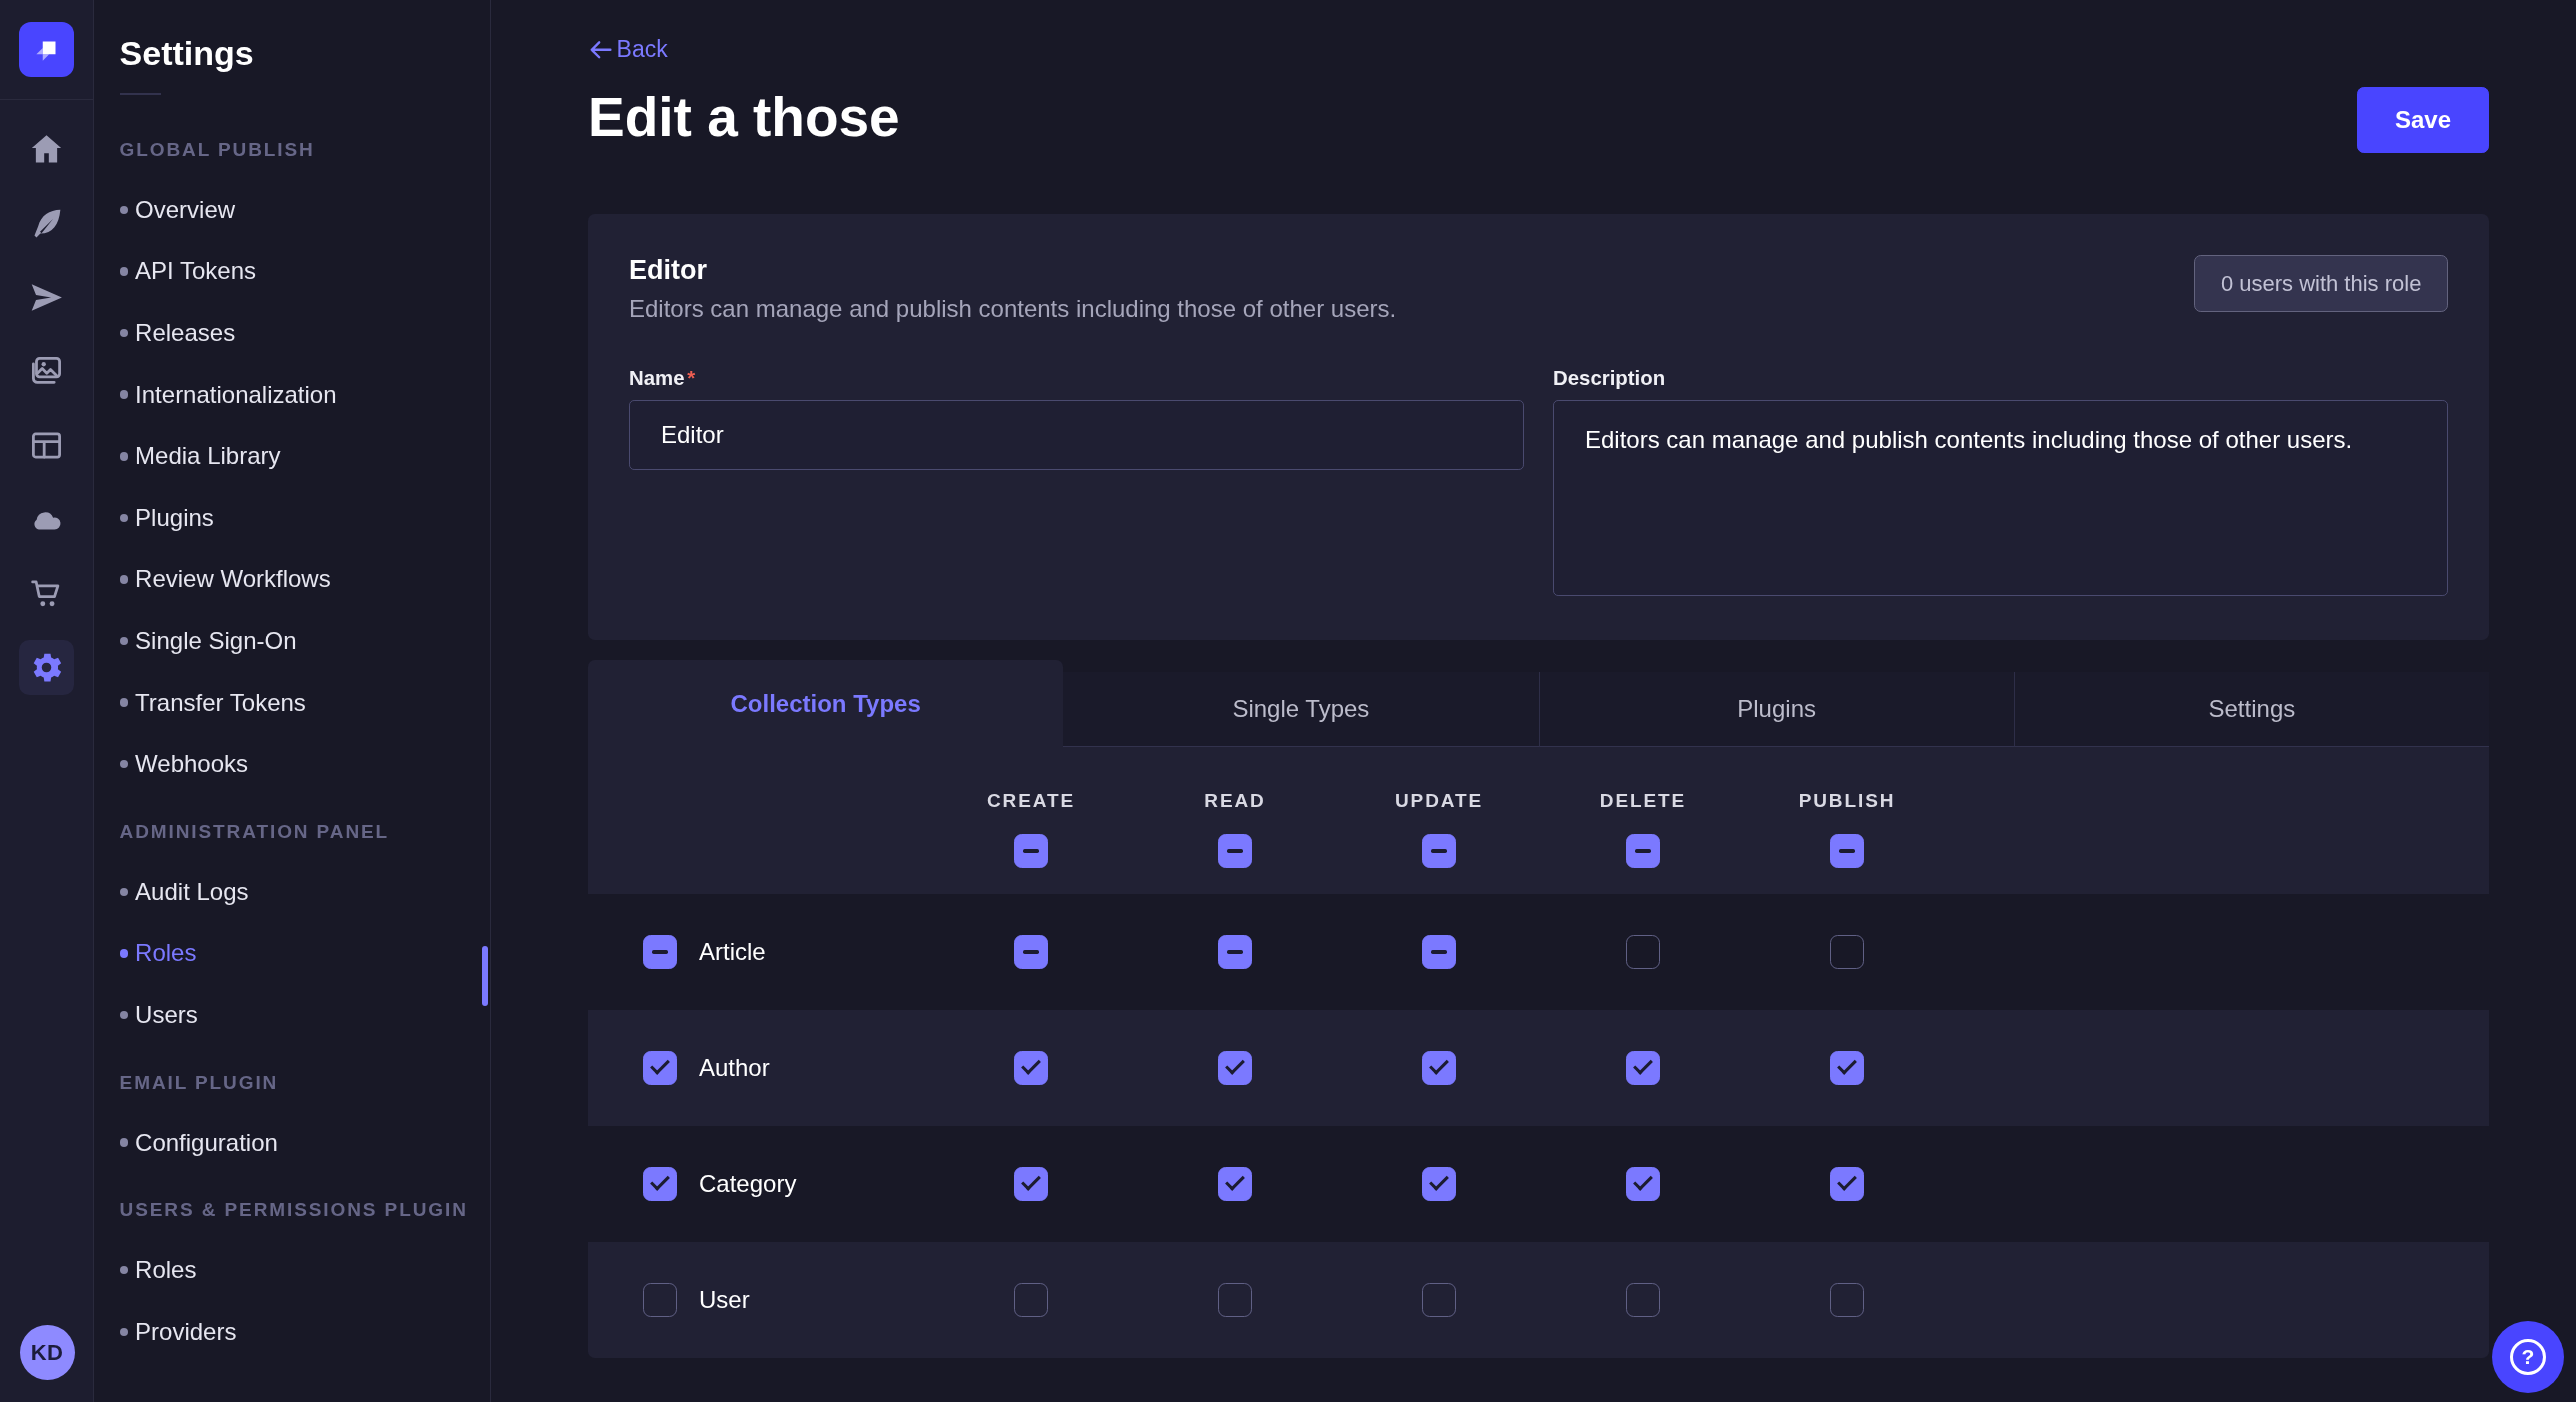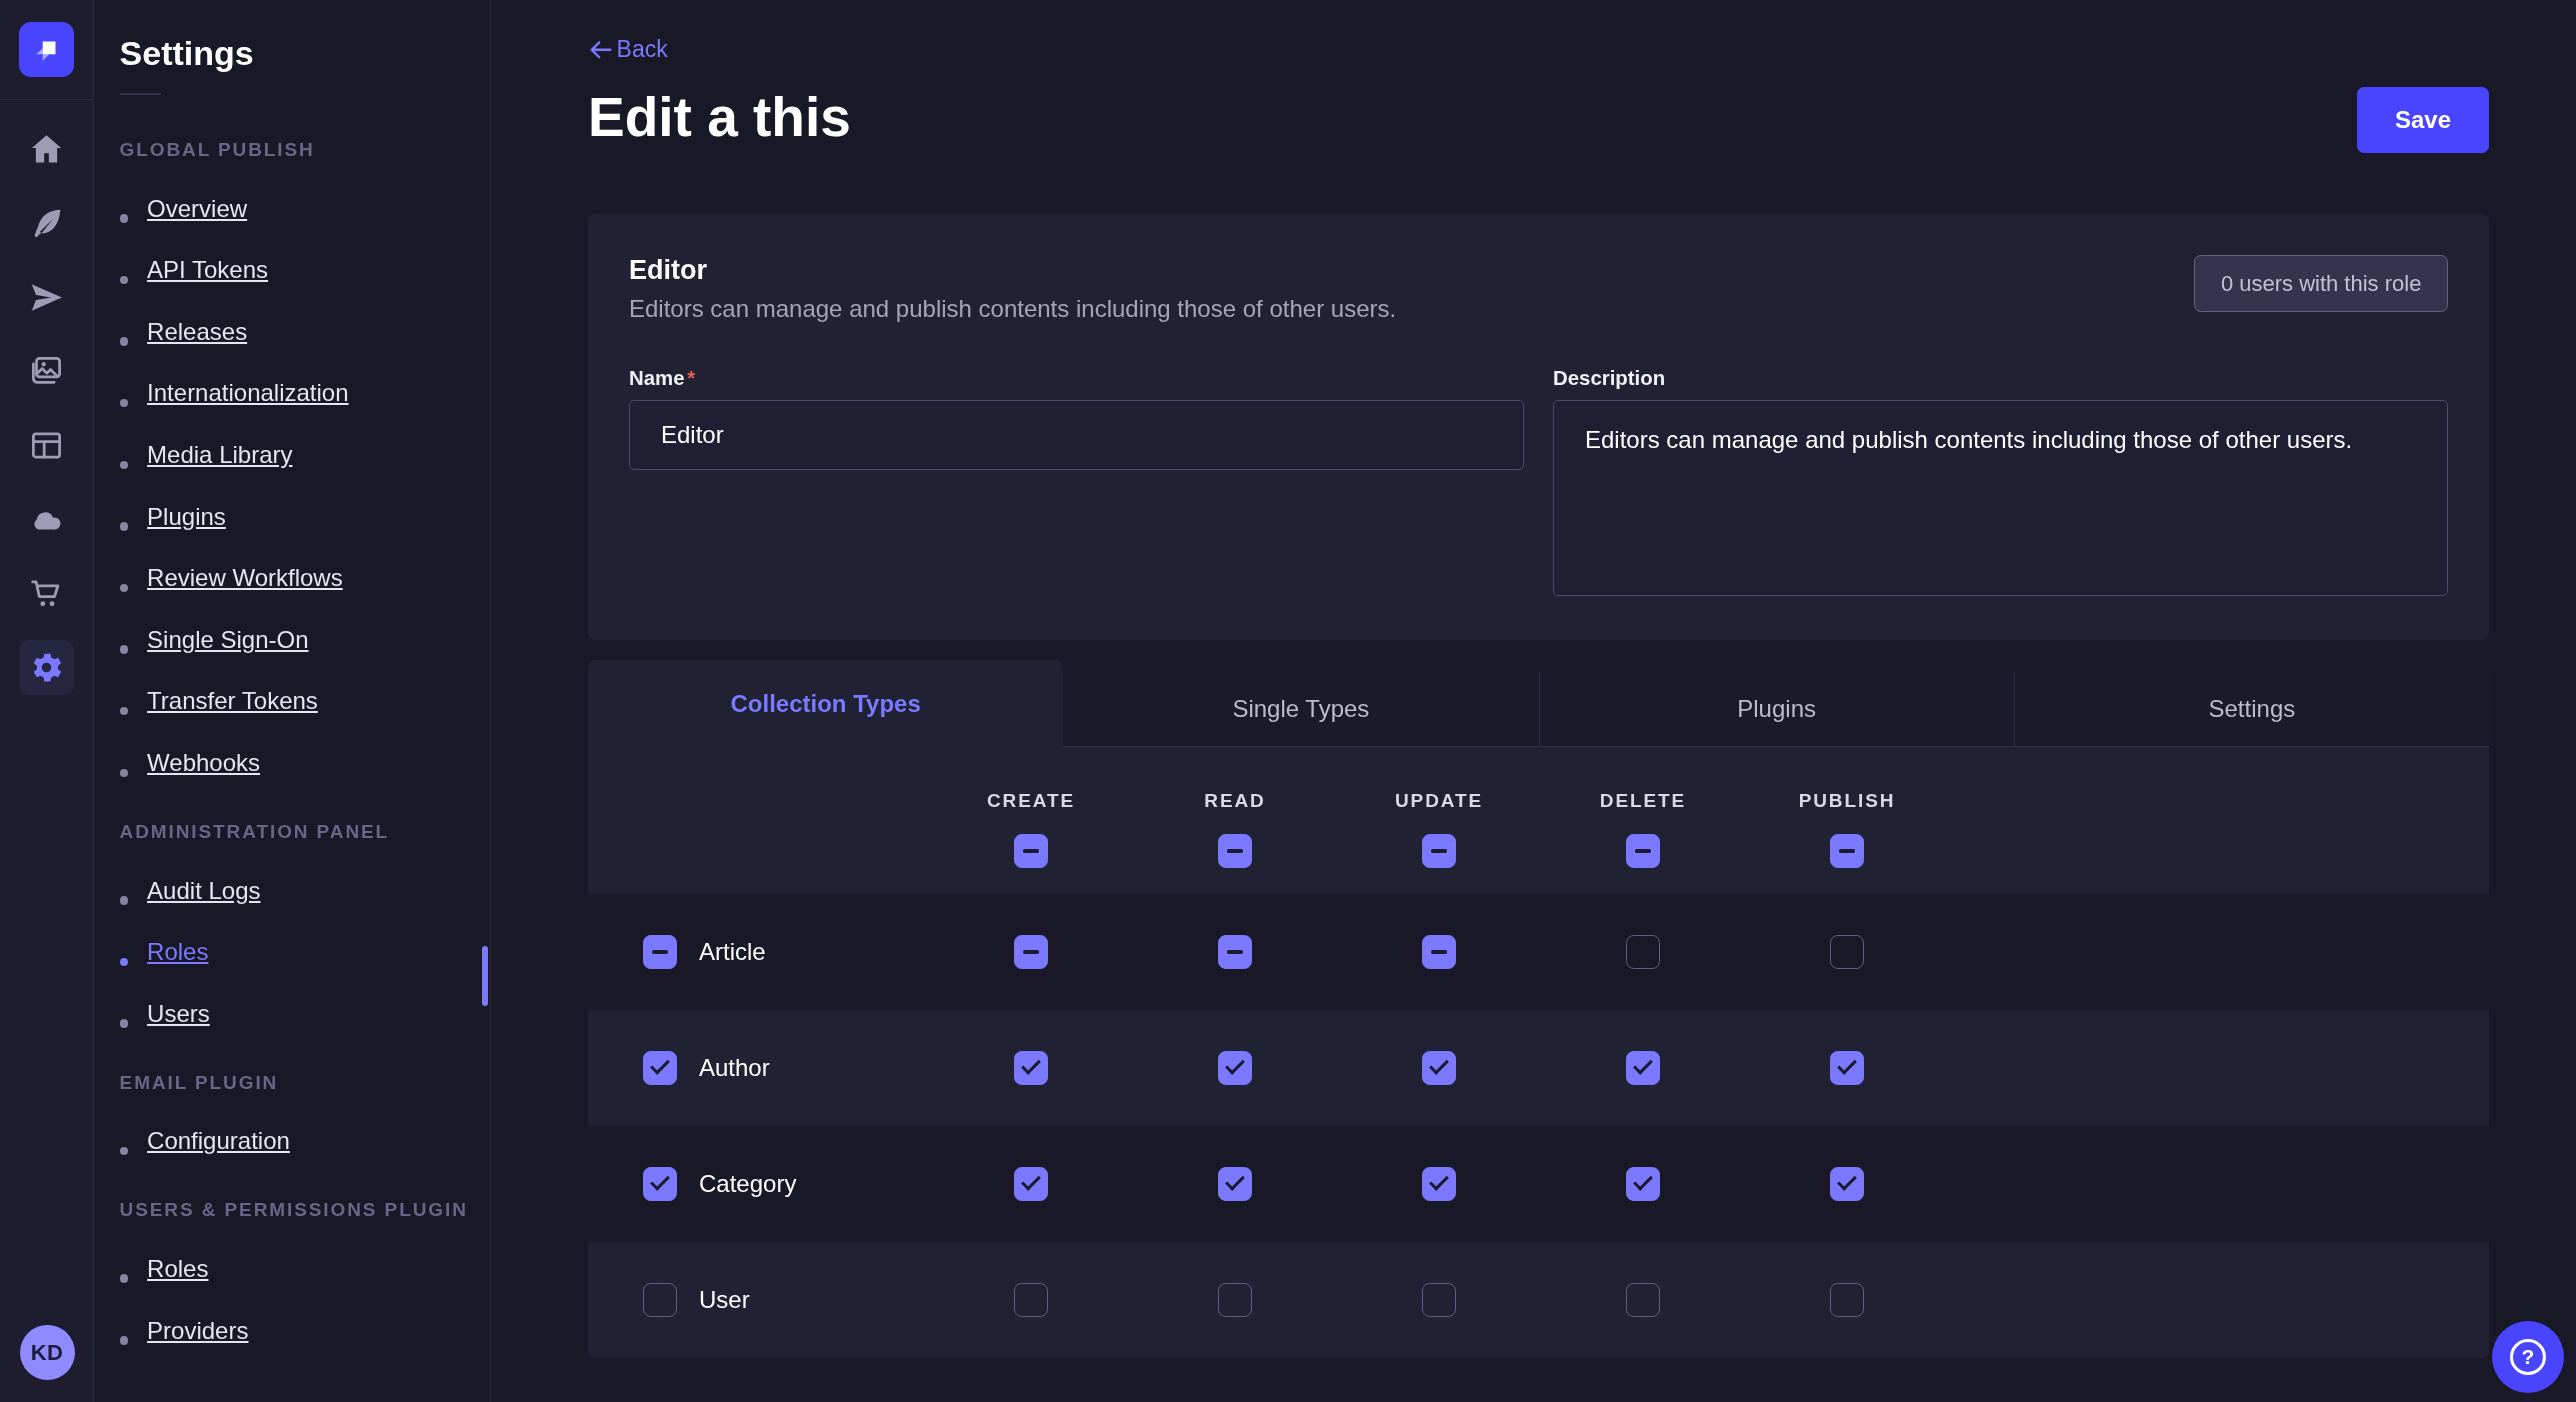--- a/index.html
+++ b/index.html
@@ -36,22 +36,22 @@
   .subnav{
     width:397px;flex:0 0 397px;background:#181826;border-right:0.9px solid #2a2a3d;
     padding:34px 0 0 25.6px;position:relative;
   }
   .subnav-title{font-size:34px;font-weight:bold;color:#ffffff;margin:0;}
   .subnav-hr{width:41px;height:1.7px;background:#32324d;border:none;margin:20.4px 0 0 0;}
   .subnav-section-label{
     margin-top:44px;font-size:19px;font-weight:bold;letter-spacing:1.9px;color:#666687;
   }
   .subnav-item{
-    margin-top:36px;display:flex;align-items:flex-end;gap:19px;cursor:pointer;
-    font-size:24px;color:#e6e6f0;height:25.6px;text-decoration:underline;
+    margin-top:36px;display:flex;align-items:center;gap:7px;cursor:pointer;
+    font-size:24px;color:#e6e6f0;height:25.6px;
   }
   .subnav-item .dot{
     width:8.5px;height:8.5px;border-radius:50%;background:#8585a3;flex:0 0 8.5px;
   }
   .subnav-item.active{color:#7b79ff;}
   .subnav-item.active .dot{background:#7b79ff;}
   .subnav-scrollthumb{
     position:absolute;right:1.7px;top:946px;width:6px;height:60px;border-radius:3.4px;background:#7b79ff;
     cursor:grab;
   }
@@ -290,21 +290,21 @@
   <main class="main">
 
     <div class="back-row">
       <svg viewBox="0 0 24 24">
         <path d="M10.5 5L3.5 12l7 7M3.5 12H21" stroke="#7b79ff" stroke-width="2.2" fill="none" stroke-linecap="round" stroke-linejoin="round"></path>
       </svg>
       <span class="back-label">Back</span>
     </div>
 
     <div class="title-row">
-      <h1 class="page-title">Edit a this</h1>
+      <h1 class="page-title">Edit a those</h1>
       <button class="save-btn">Save</button>
     </div>
 
     <section class="role-card">
       <div class="role-card-head">
         <div>
           <h2 class="role-card-title">Editor</h2>
           <div class="role-card-desc">Editors can manage and publish contents including those of other users.</div>
         </div>
         <button class="users-btn">0 users with this role</button>

